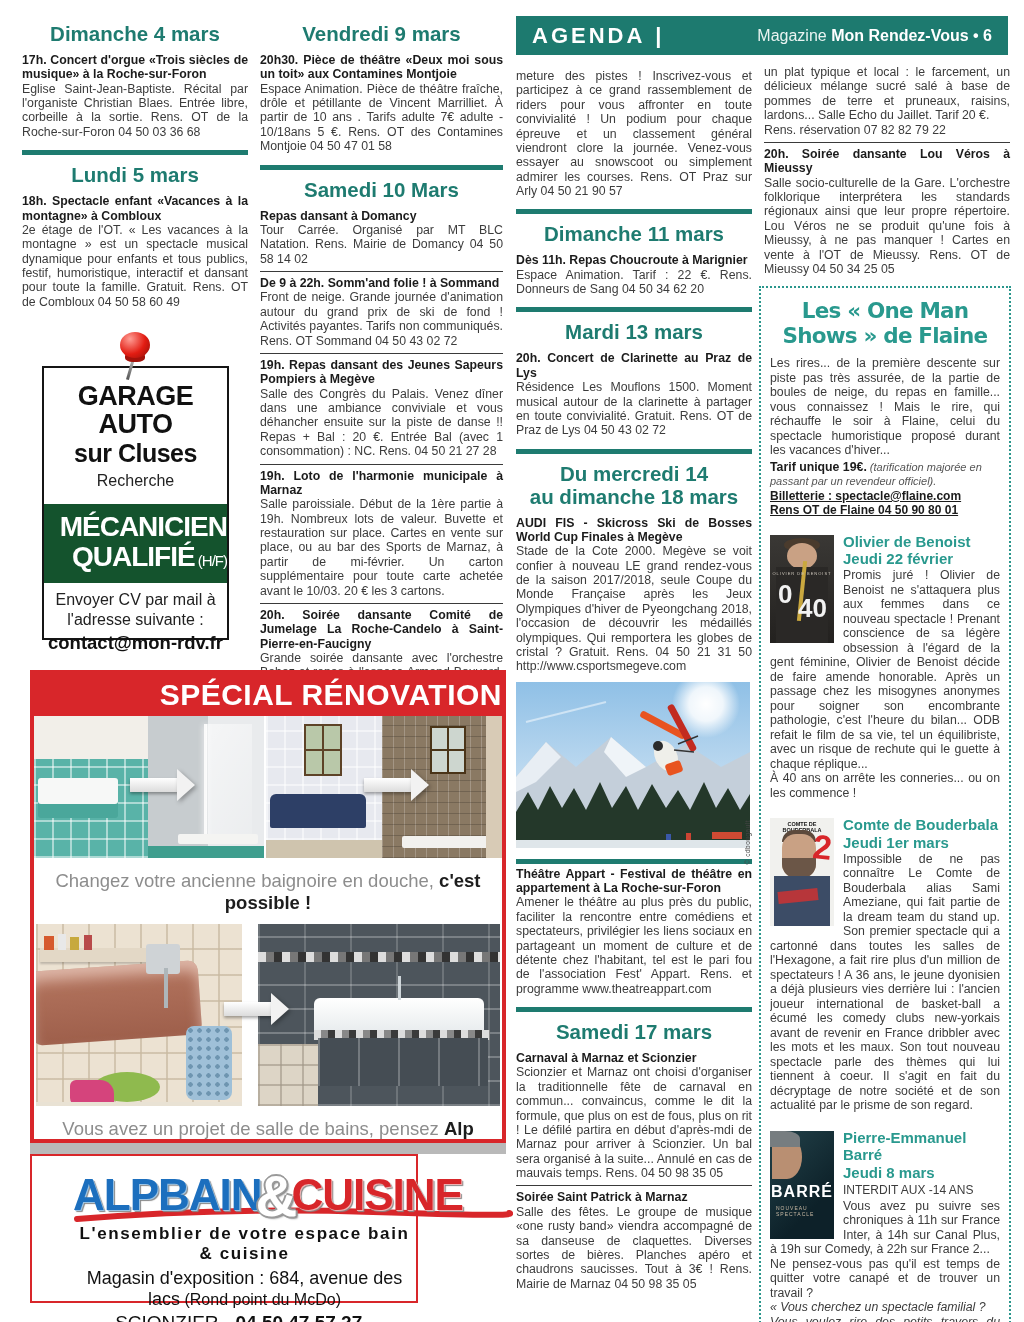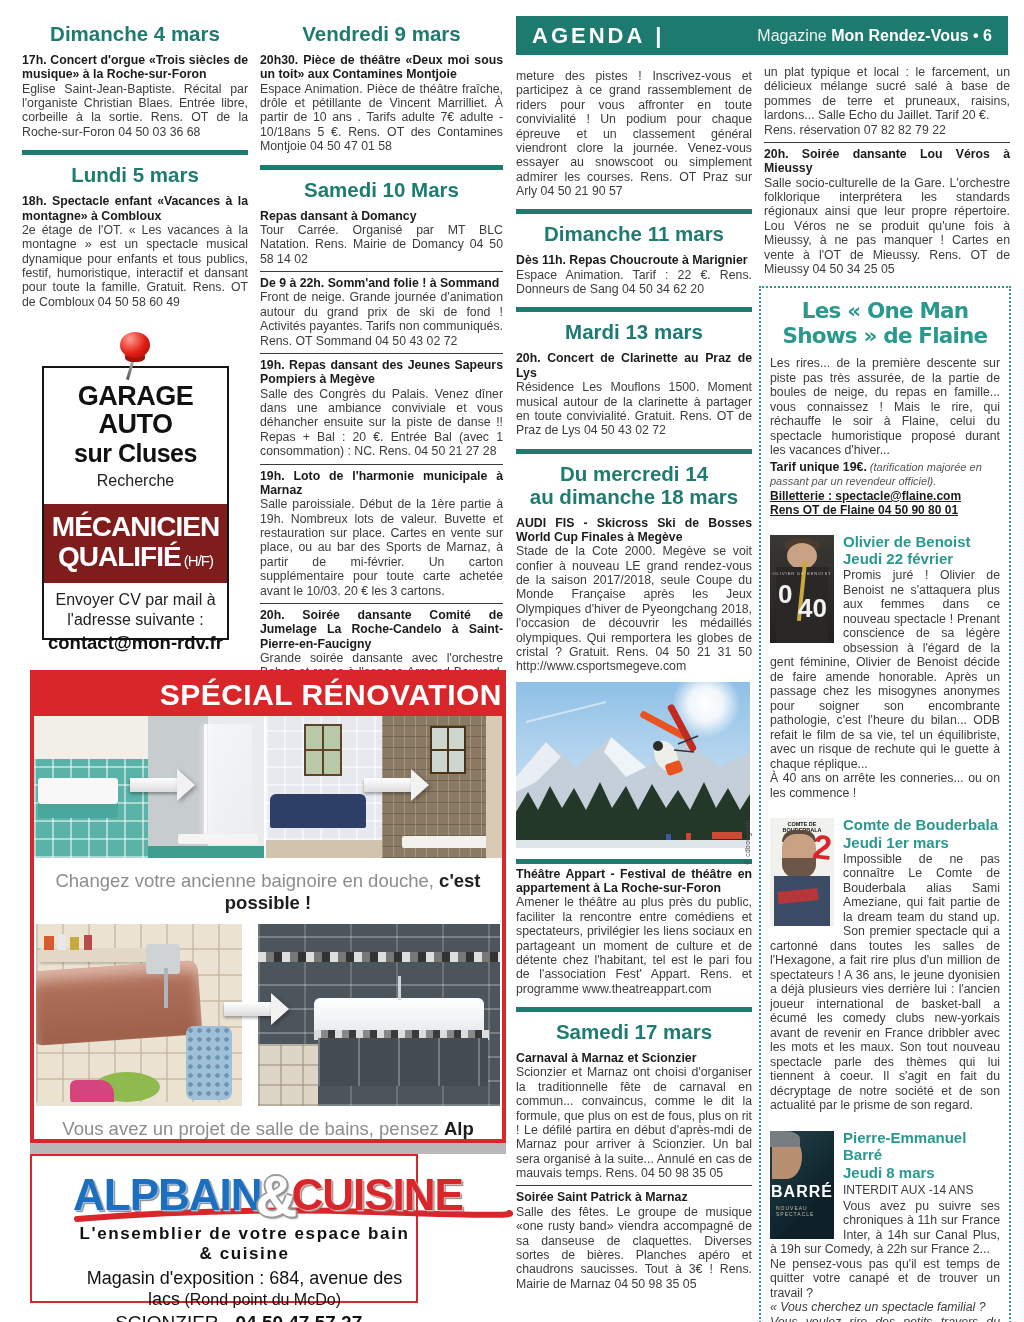--- a/index.html
+++ b/index.html
@@ -28,21 +28,21 @@
   .garage{position:absolute;left:42px;top:366px;width:187px;height:274px;border:2.5px solid #151515;
           background:#fff;text-align:center;box-sizing:border-box;}
   .pin{position:absolute;left:50%;top:-34px;transform:translateX(-50%);width:40px;height:46px;}
   .pin .needle{position:absolute;left:13px;top:24px;width:3px;height:22px;background:linear-gradient(#bbb,#555);transform:rotate(16deg);}
   .pin .collar{position:absolute;left:9px;top:18px;width:20px;height:10px;background:#a3120b;border-radius:40%;}
   .pin .head{position:absolute;left:4px;top:-2px;width:30px;height:26px;border-radius:50%;
              background:radial-gradient(circle at 10px 7px,#ff9d94,#e21c12 55%,#8f0f08);}
   .g1{font-weight:900;font-size:27px;color:#111;line-height:1.05;margin-top:14px;letter-spacing:-0.5px;}
   .g2{font-weight:900;font-size:25px;color:#111;letter-spacing:-0.5px;}
   .g3{font-size:16px;color:#222;margin:4px 0 14px;}
-  .gband{background:#7f1d1d;color:#fff;padding:8px 0 10px;}
+  .gband{background:#14532d;color:#fff;padding:8px 0 10px;text-align:right;}
   .gband .b1{font-weight:900;font-size:28px;letter-spacing:-1px;line-height:1.05;}
   .gband .b2{font-weight:900;font-size:28px;letter-spacing:-1px;}
   .gband .hf{font-size:15px;font-weight:normal;}
   .g4{font-size:16px;color:#222;margin-top:7px;line-height:1.25;}
   .gmail{font-weight:bold;font-size:18.5px;color:#111;margin-top:2px;}
   
   .reno{position:absolute;left:30px;top:670px;width:476px;height:473px;border:4px solid #d8262a;
         background:#fff;box-sizing:border-box;}
   .reno-banner{height:42px;background:#d8262a;color:#fff;font-weight:bold;font-size:30px;
                text-align:right;line-height:42px;letter-spacing:0.5px;}

